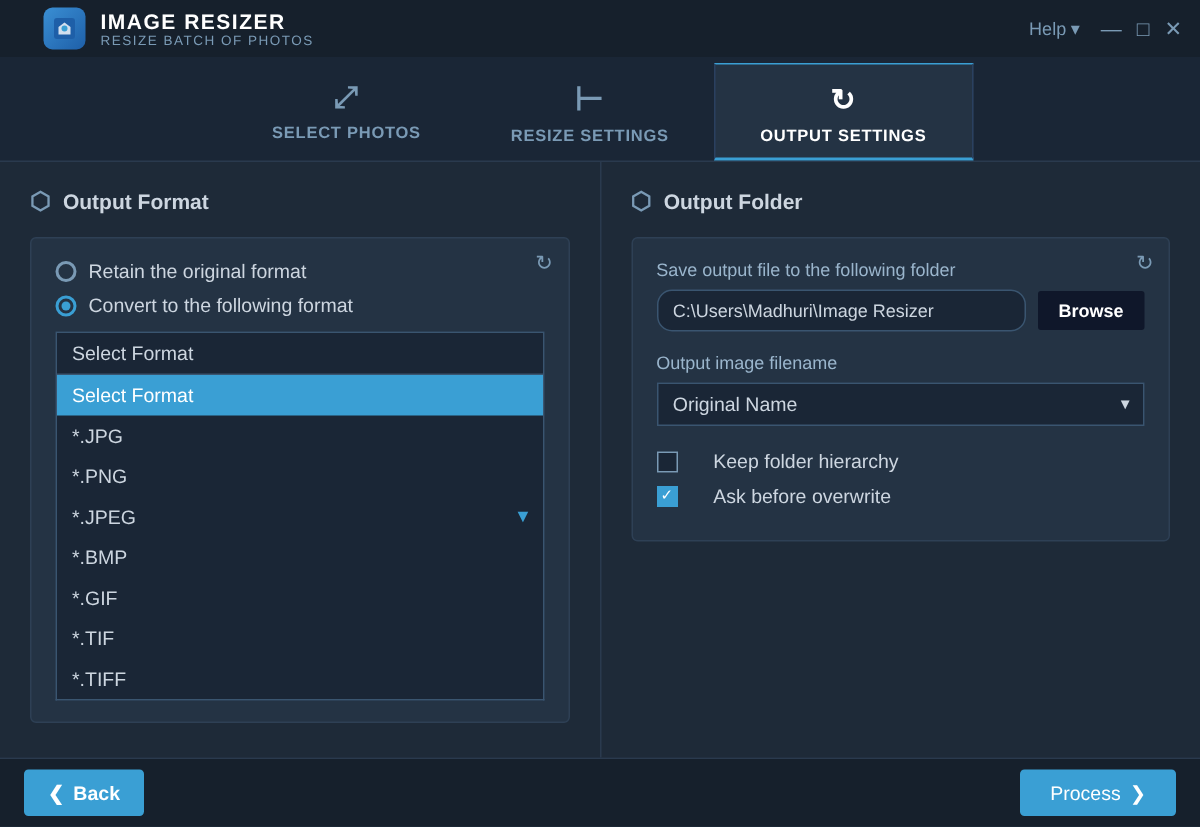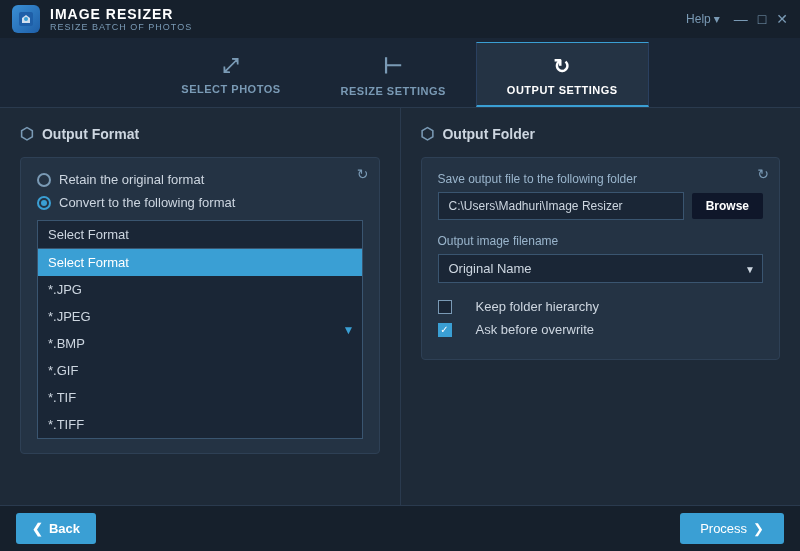--- a/index.html
+++ b/index.html
@@ -19,20 +19,21 @@
       display: flex;
       align-items: center;
       justify-content: space-between;
       padding: 6px 12px;
       height: 38px;
     }
     .title-bar-left {
       display: flex;
       align-items: center;
       gap: 10px;
+      margin-left: 17px;
     }
     .app-icon {
       width: 28px;
       height: 28px;
       background: linear-gradient(135deg, #3a8fd4, #1e5fa8);
       border-radius: 6px;
       display: flex;
       align-items: center;
       justify-content: center;
       font-size: 16px;
@@ -254,21 +255,21 @@
       margin-bottom: 14px;
       align-items: center;
     }
     .folder-input {
       flex: 1;
       background: #1a2636;
       border: 1px solid #3a5570;
       color: #cdd6e0;
       padding: 6px 10px;
       font-size: 12px;
-      border-radius: 0;
+      border-radius: 10px;
     }
     .browse-btn {
       background: #0f172a;
       color: #ffffff;
       border: none;
       padding: 6px 14px;
       font-size: 12px;
       font-weight: 600;
       cursor: pointer;
       border-radius: 2px;
@@ -442,20 +443,21 @@
       </div>
 
       <div class="dropdown-container">
         <div class="dropdown-select">
           <span>Select Format</span>
         </div>
         <span class="dropdown-arrow">▼</span>
         <div class="dropdown-list">
           <div class="dropdown-item highlighted">Select Format</div>
           <div class="dropdown-item">*.JPG</div>
+          <div class="dropdown-item">*.PNG</div>
           <div class="dropdown-item">*.JPEG</div>
           <div class="dropdown-item">*.BMP</div>
           <div class="dropdown-item">*.GIF</div>
           <div class="dropdown-item">*.TIF</div>
           <div class="dropdown-item">*.TIFF</div>
         </div>
       </div>
     </div>
   </div>
 

